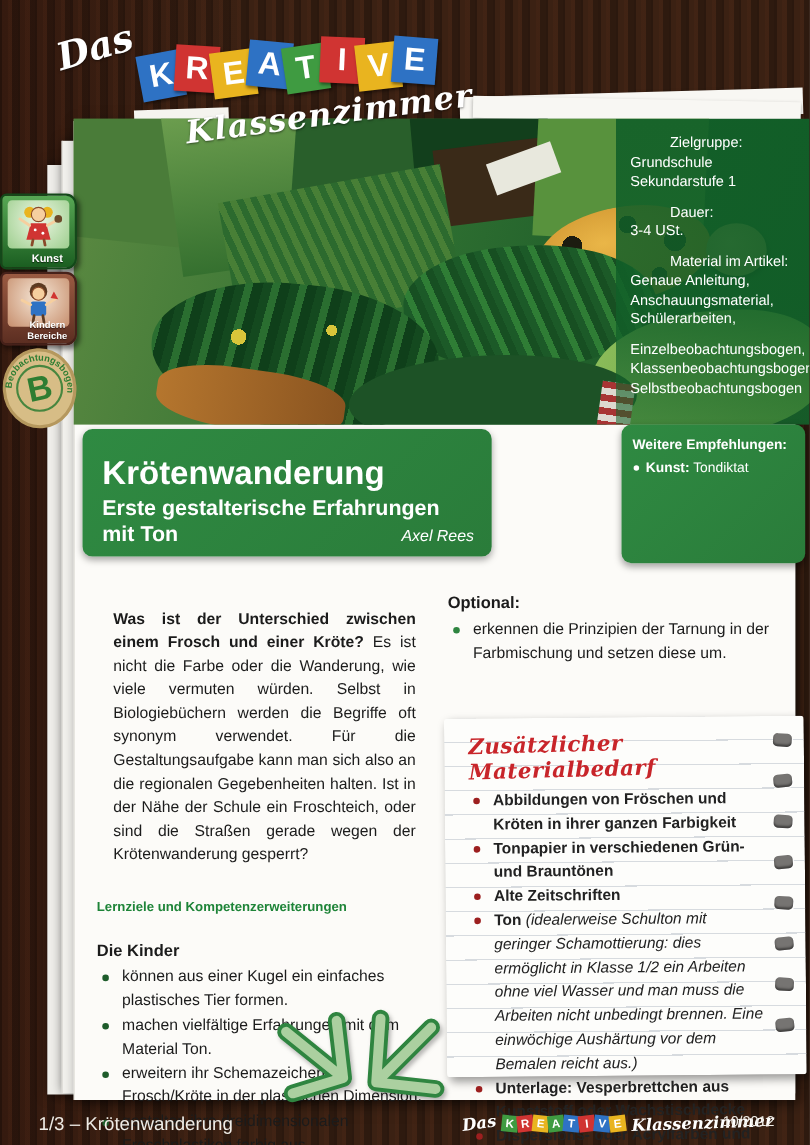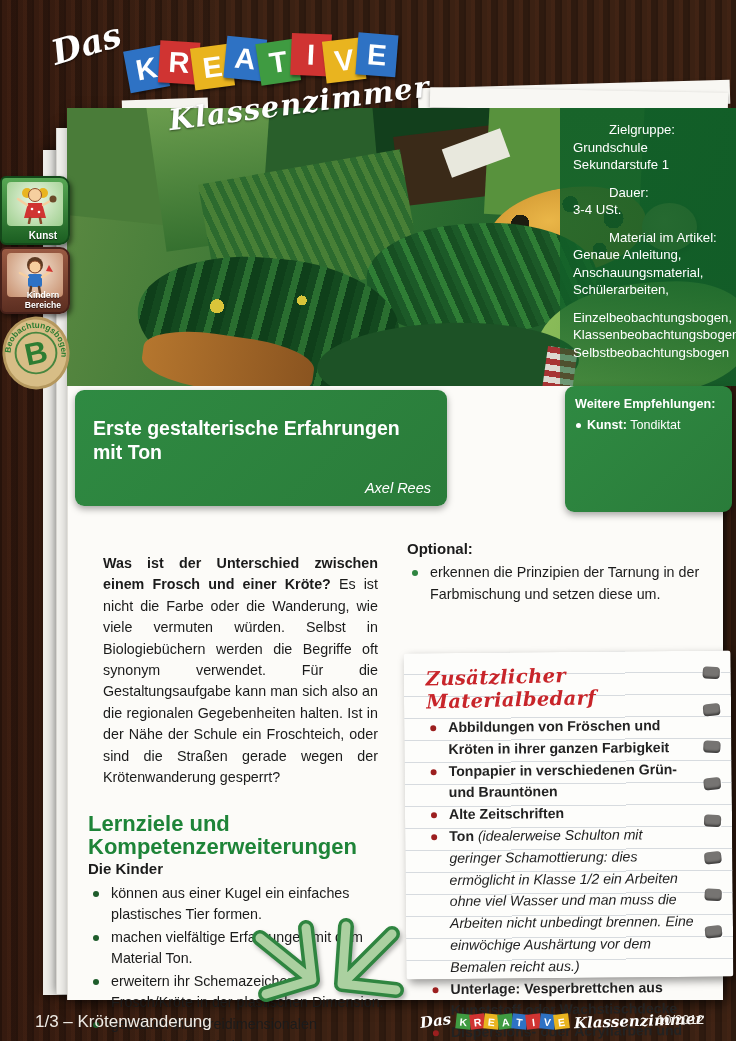--- a/index.html
+++ b/index.html
@@ -69,21 +69,21 @@
   #author{position:absolute;right:16px;bottom:10px;font-style:italic;font-size:14.5px;font-weight:normal;}
   #recoBox{left:565px;top:386px;width:167px;height:126px;background:linear-gradient(135deg,#2f8a42,#2a7c3a);border-radius:9px;box-shadow:0 3px 7px rgba(0,0,0,.35);color:#fff;padding:10px 8px 0 10px;box-sizing:border-box;font-size:12.6px;line-height:17px;}
   #recoBox .lbl{font-weight:bold;}
   #recoBox ul{margin:4px 0 0;padding:0 0 0 12px;list-style:none;}
   #recoBox li{position:relative;}
   #recoBox li::before{content:"";position:absolute;left:-11px;top:6px;width:5px;height:5px;border-radius:50%;background:#fff;}
 
   
   #colLeft{left:88px;top:538px;width:305px;color:#1b1b1b;font-size:14.3px;line-height:21.4px;}
   #colLeft p{margin:15px;text-align:justify;}
-  #lernHeading{margin:25px 0 0;color:#1e8438;font-size:22px;line-height:22.5px;font-weight:bold;}
+  #lernHeading{margin:25px 0 18px;color:#1e8438;font-size:12px;line-height:22.5px;font-weight:bold;}
   .boldLine{font-weight:bold;font-size:15px;margin:0 0 3px;}
   ul.dots{margin:2px 0 0;padding:0;list-style:none;}
   ul.dots li{position:relative;padding-left:23px;margin:0 0 1px;}
   ul.dots li::before{content:"";position:absolute;left:5px;top:8px;width:6px;height:6px;border-radius:50%;background:#1e5c2b;}
   #colRight{left:407px;top:538px;width:318px;color:#1b1b1b;font-size:14.3px;line-height:21.4px;}
   #colRight ul.dots li::before{background:#2e8440;}
 
   
   #notepad{left:405px;top:652px;width:327px;height:326px;background:
       repeating-linear-gradient(180deg, rgba(0,0,0,0) 0 21px, #d7dbdf 21px 22px),#fdfdfb;
@@ -216,20 +216,21 @@
       <ellipse cx="35" cy="38" rx="33" ry="36" fill="#d7bd86" stroke="#b5985e" stroke-width="3" transform="rotate(-4 35 38)"></ellipse>
       <circle cx="35" cy="38" r="21" fill="none" stroke="#2e7d32" stroke-width="2" opacity=".85"></circle>
       <text font-family="Liberation Sans, sans-serif" font-size="8.6" font-weight="bold" fill="#2e7d32">
         <textPath href="#ringpath">Beobachtungsbogen</textPath>
       </text>
       <text x="35" y="49" text-anchor="middle" font-family="Liberation Sans, sans-serif" font-size="32" font-weight="bold" fill="#2e7d32" transform="rotate(-12 35 38)">B</text>
     </svg>
   </div>
 
   <div class="abs" id="titleBox">
+    <h1>Krötenwanderung</h1>
     <h2>Erste gestalterische Erfahrungen mit Ton</h2>
     <div id="author">Axel Rees</div>
   </div>
 
   <div class="abs" id="recoBox">
     <div class="lbl">Weitere Empfehlungen:</div>
     <ul>
       <li><b>Kunst:</b><span> Tondiktat</span></li>
     </ul>
   </div>

